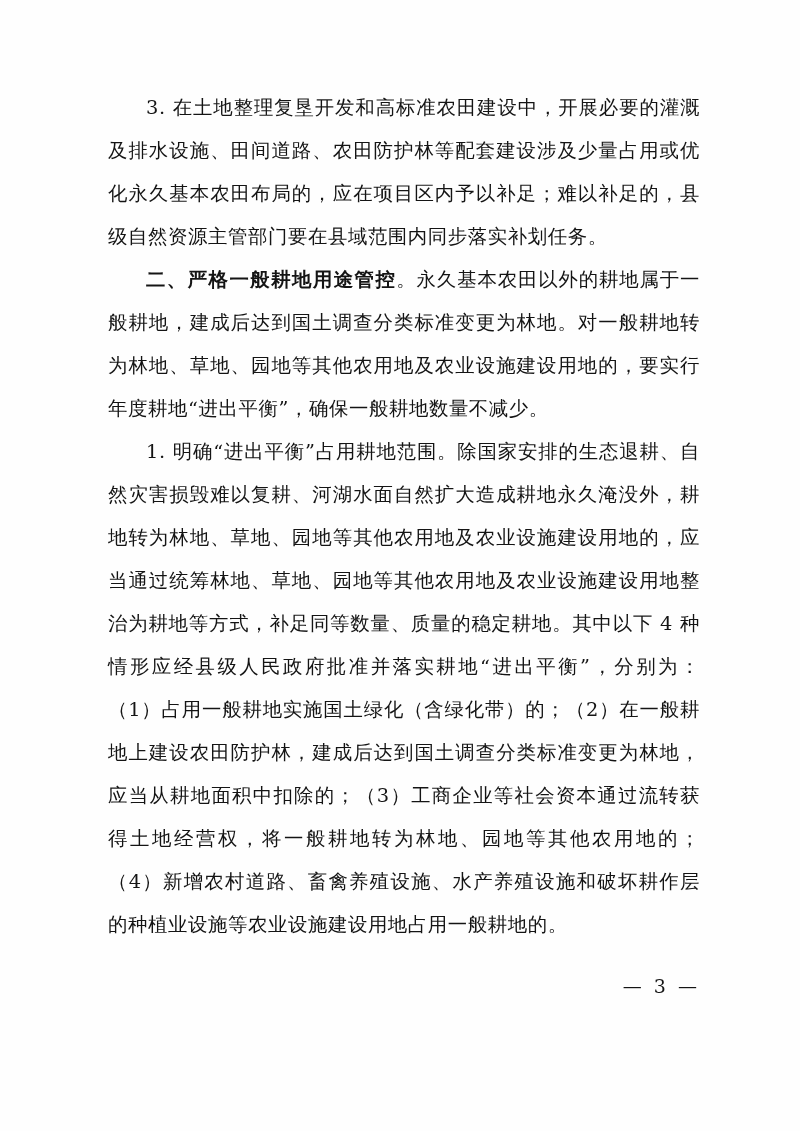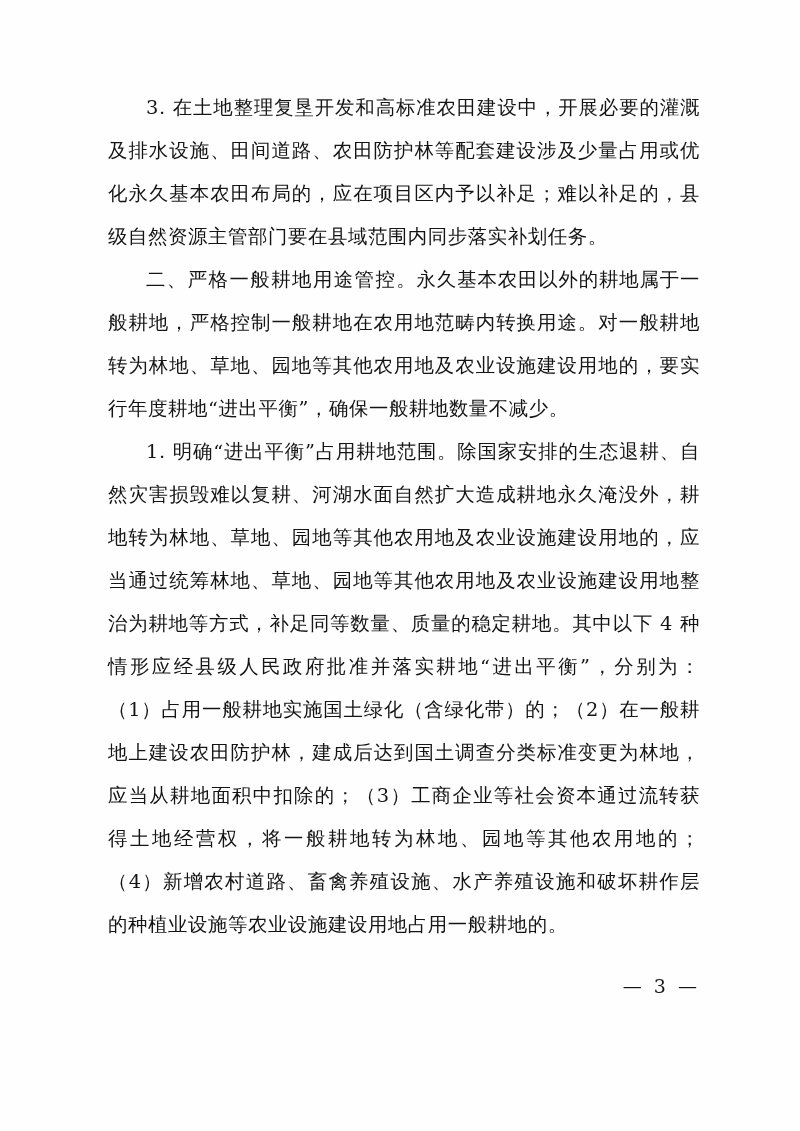--- a/index.html
+++ b/index.html
@@ -35,21 +35,21 @@
     text-align: justify;
     text-justify: inter-ideograph;
     margin: 0 0 0 0;
     letter-spacing: 0.6px;
     color: #141414;
   }
   .indent {
     text-indent: 38px;
   }
   .bold {
-    font-weight: normal;
+    font-weight: bold;
     letter-spacing: 1.2px;
   }
   .page-number {
     position: absolute;
     left: 0;
     top: 975px;
     width: 700px;
     text-align: right;
     font-size: 19px;
     letter-spacing: 3px;
@@ -59,21 +59,21 @@
 </style>
 </head>
 <body>
 
 <div class="page">
   <div class="content">
 
     <p class="para indent">3. 在土地整理复垦开发和高标准农田建设中，开展必要的灌溉及排水设施、田间道路、农田防护林等配套建设涉及少量占用或优化永久基本农田布局的，应在项目区内予以补足；难以补足的，县级自然资源主管部门要在县域范围内同步落实补划任务。</p>
 
     <p class="para indent">
-      <span class="bold">二、严格一般耕地用途管控</span><span>。永久基本农田以外的耕地属于一般耕地，严格控制一般耕地在农用地范畴内转换用途。对一般耕地转为林地、草地、园地等其他农用地及农业设施建设用地的，要实行年度耕地“进出平衡”，确保一般耕地数量不减少。</span>
+      <span class="bold">二、严格一般耕地用途管控</span><span>。永久基本农田以外的耕地属于一般耕地，建成后达到国土调查分类标准变更为林地。对一般耕地转为林地、草地、园地等其他农用地及农业设施建设用地的，要实行年度耕地“进出平衡”，确保一般耕地数量不减少。</span>
     </p>
 
     <p class="para indent">1. 明确“进出平衡”占用耕地范围。除国家安排的生态退耕、自然灾害损毁难以复耕、河湖水面自然扩大造成耕地永久淹没外，耕地转为林地、草地、园地等其他农用地及农业设施建设用地的，应当通过统筹林地、草地、园地等其他农用地及农业设施建设用地整治为耕地等方式，补足同等数量、质量的稳定耕地。其中以下 4 种情形应经县级人民政府批准并落实耕地“进出平衡”，分别为：（1）占用一般耕地实施国土绿化（含绿化带）的；（2）在一般耕地上建设农田防护林，建成后达到国土调查分类标准变更为林地，应当从耕地面积中扣除的；（3）工商企业等社会资本通过流转获得土地经营权，将一般耕地转为林地、园地等其他农用地的；（4）新增农村道路、畜禽养殖设施、水产养殖设施和破坏耕作层的种植业设施等农业设施建设用地占用一般耕地的。</p>
 
   </div>
 
   <div class="page-number">— 3 —</div>
 </div>
 
 </body></html>

